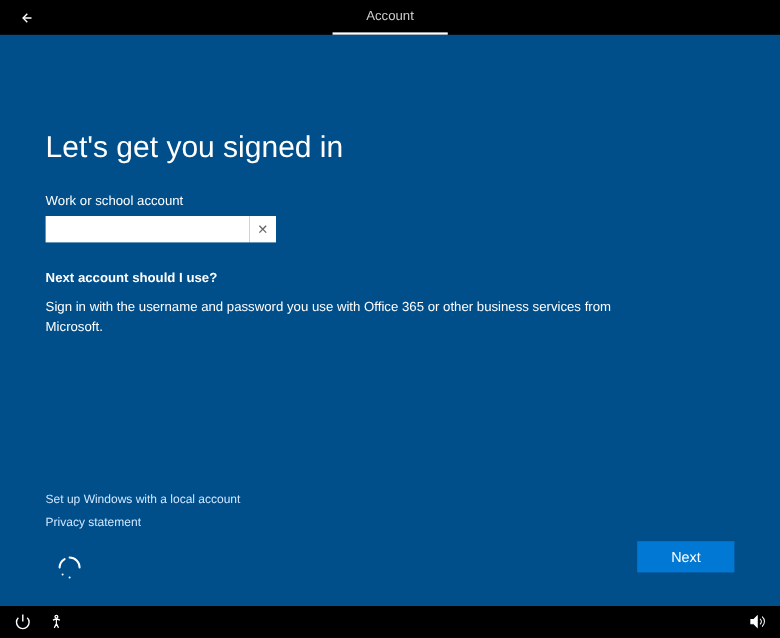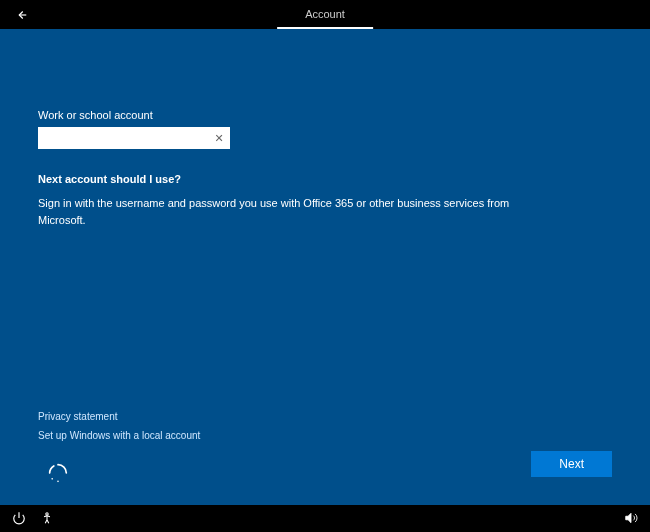--- a/index.html
+++ b/index.html
@@ -194,36 +194,37 @@
       <polyline points="15 18 9 12 15 6"></polyline>
       <line x1="9" y1="12" x2="21" y2="12"></line>
     </svg>
   </div>
   <div class="tab-container">
     <div class="tab">Account</div>
   </div>
 </div>
 
 <div class="main-area">
+  <h1 class="title">Let's get you signed in</h1>
 
   <div class="label">Work or school account</div>
 
   <div class="input-row">
     <input type="text" class="text-input" value="" style="">
     <div class="clear-btn">
       <span>✕</span>
     </div>
   </div>
 
   <div class="subhead">Next account should I use?</div>
   <div class="body-text">Sign in with the username and password you use with Office 365 or other business services from Microsoft.</div>
 
   <div class="bottom-links">
+    <a class="link">Set up Windows with a local account</a>
     <a class="link">Privacy statement</a>
-    <a class="link">Set up Windows with a local account</a>
   </div>
 
   <div class="spinner-wrap">
     <div class="spinner">
       <svg viewBox="0 0 24 24" fill="none" stroke="#fff" stroke-width="2">
         <path d="M12 2 A10 10 0 0 1 22 12" stroke-linecap="round"></path>
         <path d="M2 12 A10 10 0 0 1 7 3.5" stroke-linecap="round"></path>
         <circle cx="12" cy="22" r="1" fill="#fff" stroke="none"></circle>
         <circle cx="5" cy="19" r="1" fill="#fff" stroke="none"></circle>
       </svg>

